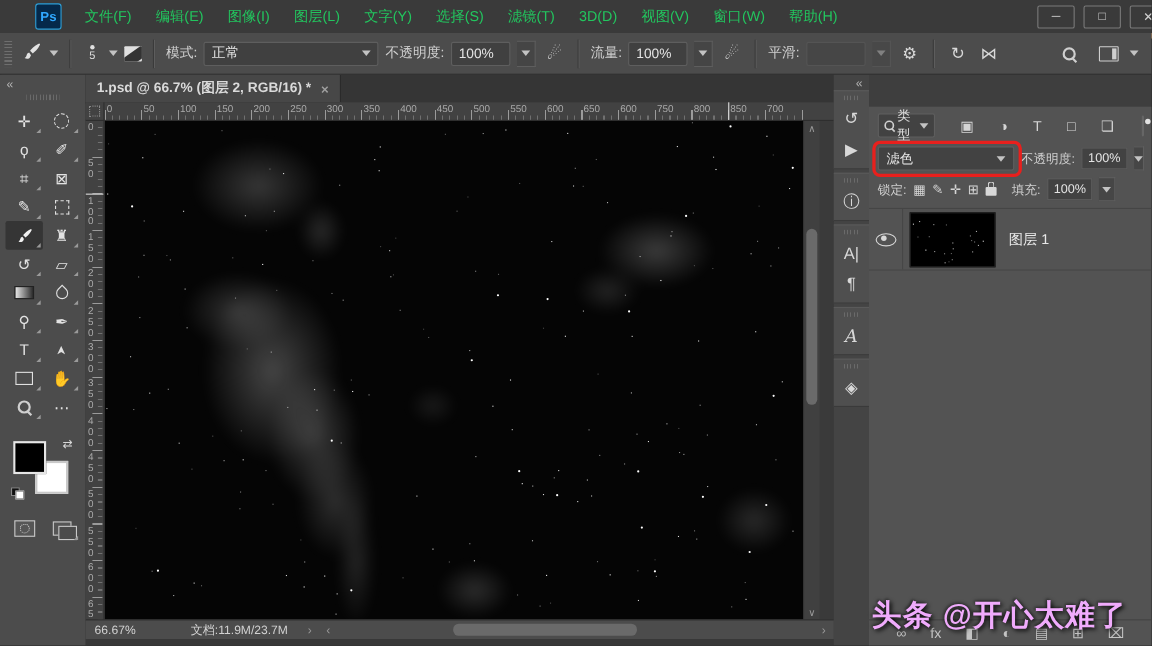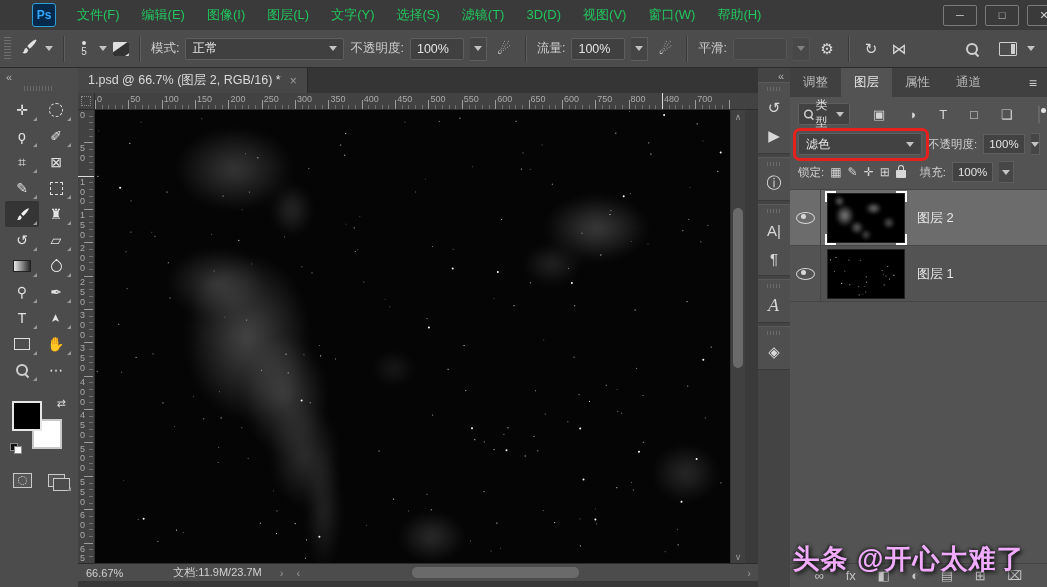--- a/index.html
+++ b/index.html
@@ -66,21 +66,21 @@
   .mini::before{content:"";position:absolute;left:0;top:0;width:6px;height:6px;background:#111;border:1px solid #888;}
   .mini::after{content:"";position:absolute;left:4px;top:3px;width:6px;height:6px;background:#fff;border:1px solid #888;}
   .tb-extra{display:grid;grid-template-columns:34px 34px;justify-content:center;margin-top:14px;}
   .icon-qmask{width:17px;height:13px;border:1px solid #c9c9c9;position:relative;background:#565656;}
   .icon-qmask::after{content:"";position:absolute;left:4px;top:2px;width:7px;height:7px;border:1px dotted #d8d8d8;border-radius:50%;}
   .icon-screen{width:15px;height:11px;border:1px solid #c9c9c9;position:relative;background:#565656;}
   .icon-screen::after{content:"";position:absolute;left:4px;top:3px;width:15px;height:11px;border:1px solid #c9c9c9;background:#4c4c4c;}
   
   #tabbar{height:25px;background:#353535;border-bottom:1px solid #2a2a2a;display:flex;}
   #doc-tab{background:#474747;border-right:1px solid #2a2a2a;display:flex;align-items:center;
-           padding:0 10px;font-size:12.5px;color:#dadada;gap:9px;}
+           padding:0 10px;font-size:12.5px;color:#dadada;gap:9px;font-weight:bold;}
   .tab-close{color:#9f9f9f;font-size:12px;}
   #canvas-zone{position:absolute;left:0;top:25px;right:0;bottom:23px;background:#3a3a3a;}
   #hruler{position:absolute;left:0;top:0;right:0;height:16px;background:#424242;border-bottom:1px solid #2e2e2e;
     background-image:repeating-linear-gradient(to right,#9b9b9b 0 1px,transparent 1px 33.35px),
                      repeating-linear-gradient(to right,#707070 0 1px,transparent 1px 6.67px);
     background-size:636px 9px,636px 4px;background-position:17px bottom,17px bottom;background-repeat:no-repeat;}
   #vruler{position:absolute;left:0;top:16px;bottom:0;width:16px;background:#424242;border-right:1px solid #2e2e2e;
     background-image:repeating-linear-gradient(to bottom,#9b9b9b 0 1px,transparent 1px 33.35px),
                      repeating-linear-gradient(to bottom,#707070 0 1px,transparent 1px 6.67px);
     background-size:9px 460px,4px 460px;background-position:right 1px top,right 1px top;background-repeat:no-repeat;}
@@ -399,21 +399,21 @@
           <span class="hlabel" style="left: 252.45px;">350</span>
           <span class="hlabel" style="left: 285.8px;">400</span>
           <span class="hlabel" style="left: 319.15px;">450</span>
           <span class="hlabel" style="left: 352.5px;">500</span>
           <span class="hlabel" style="left: 385.85px;">550</span>
           <span class="hlabel" style="left: 419.2px;">600</span>
           <span class="hlabel" style="left: 452.55px;">650</span>
           <span class="hlabel" style="left: 485.9px;">600</span>
           <span class="hlabel" style="left: 519.25px;">750</span>
           <span class="hlabel" style="left: 552.6px;">800</span>
-          <span class="hlabel" style="left: 585.95px;">480</span>
+          <span class="hlabel" style="left: 585.95px;">850</span>
           <span class="hlabel" style="left: 619.3px;">700</span>
         </div>
       <div id="vruler">
           <div id="vmarker"></div>
           <span class="vlabel" style="top: 2px;">0</span>
           <span class="vlabel" style="top: 35.35px;">50</span>
           <span class="vlabel" style="top: 68.7px;">100</span>
           <span class="vlabel" style="top: 102.05px;">150</span>
           <span class="vlabel" style="top: 135.4px;">200</span>
           <span class="vlabel" style="top: 168.75px;">250</span>
@@ -480,27 +480,20 @@
     </div>
     <div class="strip-group">
       <div class="strip-grip"></div>
       <div class="strip-btn">
           <span>◈</span>
         </div>
     </div>
   </div>
 
   <div id="rightpanel">
-    <div id="paneltabs">
-      <span class="ptab">调整</span>
-      <span class="ptab active">图层</span>
-      <span class="ptab">属性</span>
-      <span class="ptab">通道</span>
-      <span class="hamburger">≡</span>
-    </div>
     <div id="panelbody">
       <div class="filter-row">
         <div class="search-select">
           <span class="icon-magnifier"></span>
           <span>类型</span>
           <span class="tri"></span>
         </div>
         <span class="f-icon">▣</span>
         <span class="f-icon">◑</span>
         <span class="f-icon">T</span>
@@ -533,33 +526,20 @@
         <span class="icon-lock"></span>
         <span class="mini-label" style="margin-left:8px;">填充:</span>
         <div class="mini-field">
           <span>100%</span>
         </div>
         <div class="mini-tri">
             <span class="tri"></span>
           </div>
       </div>
 
-      <div class="layer-row selected">
-        <div class="eye-cell">
-            <span class="icon-eye"></span>
-          </div>
-        <div class="thumb">
-          <div class="neb"></div>
-          <span class="bracket bk-tl"></span>
-            <span class="bracket bk-tr"></span>
-          <span class="bracket bk-bl"></span>
-            <span class="bracket bk-br"></span>
-        </div>
-        <span class="layer-name">图层 2</span>
-      </div>
       <div class="layer-row">
         <div class="eye-cell">
             <span class="icon-eye"></span>
           </div>
         <div class="thumb">
             <span id="thumbstars" style="position: absolute; left: 0px; top: 0px; width: 1px; height: 1px; box-shadow: rgba(255, 255, 255, 0.81) 1.9px 9.3px 0px 0px, rgba(255, 255, 255, 0.67) 30.7px 44.4px 0px 0px, rgba(255, 255, 255, 0.45) 16.3px 20.7px 0px 0px, rgba(255, 255, 255, 0.38) 36.4px 36px 0px 0px, rgba(255, 255, 255, 0.39) 31.9px 10px 0px 0px, rgba(255, 255, 255, 0.67) 61px 28.6px 0px 0px, rgba(255, 255, 255, 0.84) 65.4px 24.8px 0px 0px, rgba(255, 255, 255, 0.71) 7.5px 6.9px 0px 0px, rgba(255, 255, 255, 0.63) 55.7px 34.5px 0px 0px, rgba(255, 255, 255, 0.65) 37.7px 26.4px 0px 0px, rgba(255, 255, 255, 0.67) 59.2px 15.9px 0px 0px, rgba(255, 255, 255, 0.52) 53.7px 20px 0px 0px, rgba(255, 255, 255, 0.59) 21.2px 34.2px 0px 0px, rgba(255, 255, 255, 0.58) 20.4px 9.7px 0px 0px, rgba(255, 255, 255, 0.36) 6px 21px 0px 0px, rgba(255, 255, 255, 0.84) 13.2px 32.9px 0px 0px, rgba(255, 255, 255, 0.3) 34.2px 43.5px 0px 0px, rgba(255, 255, 255, 0.47) 57.5px 25.5px 0px 0px, rgba(255, 255, 255, 0.5) 30.2px 36.2px 0px 0px, rgba(255, 255, 255, 0.54) 37.2px 41.6px 0px 0px, rgba(255, 255, 255, 0.66) 38.1px 31.7px 0px 0px, rgba(255, 255, 255, 0.41) 54.8px 24.2px 0px 0px;"></span>
           </div>
         <span class="layer-name">图层 1</span>
       </div>
 

